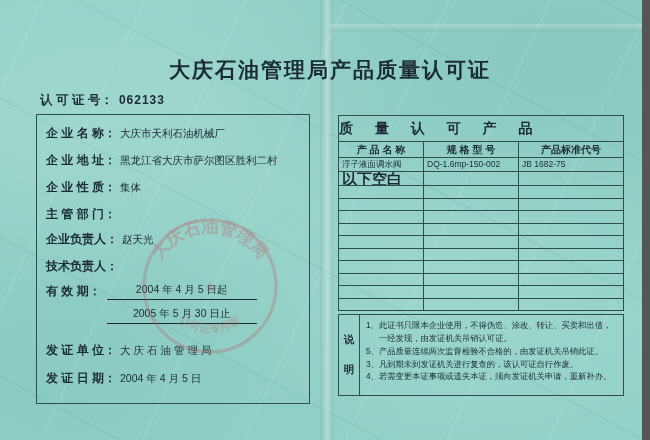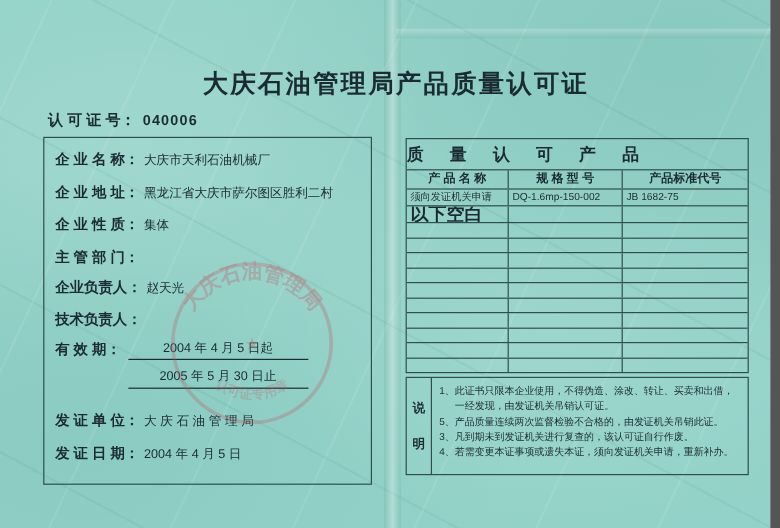--- a/index.html
+++ b/index.html
@@ -89,21 +89,21 @@
 <body>
 
 <div class="page">
   <div class="texture"></div>
   <div class="crease-v"></div>
   <div class="crease-h"></div>
 
   <div class="title">大庆石油管理局产品质量认可证</div>
 
   <div class="cert-line">
-    <span class="lbl">认 可 证 号：</span><span class="val">040006</span>
+    <span class="lbl">认 可 证 号：</span><span class="val">062133</span>
   </div>
 
   <div class="left-box">
     <div class="field" style="top:10px">
       <span class="lbl">企 业 名 称：</span><span class="val">大庆市天利石油机械厂</span>
     </div>
     <div class="field" style="top:37px">
       <span class="lbl">企 业 地 址：</span><span class="val">黑龙江省大庆市萨尔图区胜利二村</span>
     </div>
     <div class="field" style="top:64px">
@@ -149,21 +149,21 @@
   </svg>
 
   <div class="tbl">
     <div class="tbl-title">质 量 认 可 产 品</div>
     <div class="trow thead">
       <div class="tc tc1">产 品 名 称</div>
       <div class="tc tc2">规 格 型 号</div>
       <div class="tc tc3">产品标准代号</div>
     </div>
     <div class="trow tdata">
-      <div class="tc tc1">须向发证机关申请</div>
+      <div class="tc tc1">浮子液面调水阀</div>
       <div class="tc tc2">DQ-1.6mp-150-002</div>
       <div class="tc tc3">JB 1682-75</div>
     </div>
     <div class="trow tdata bold-row">
       <div class="tc tc1">以下空白</div>
       <div class="tc tc2"></div>
       <div class="tc tc3"></div>
     </div>
     <div class="trow tempty">
         <div class="tc tc1"></div>

